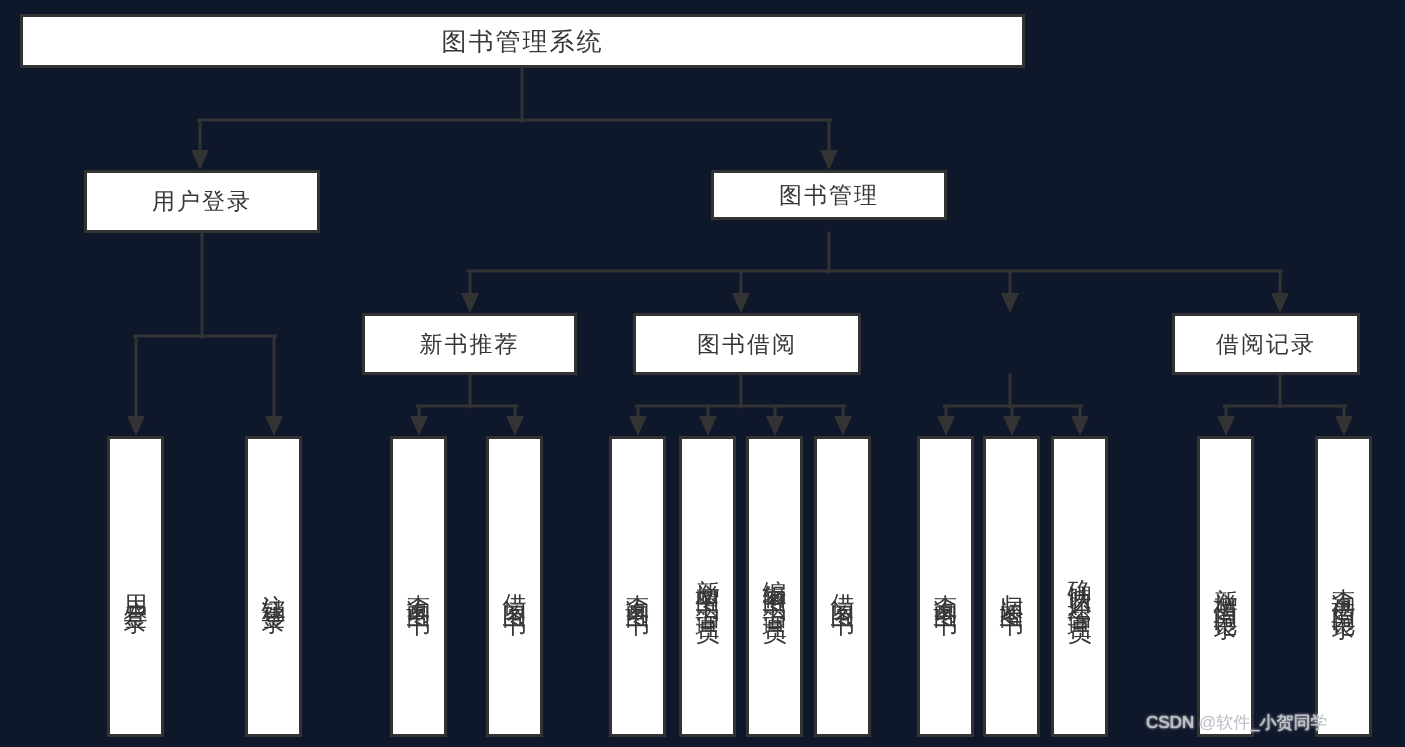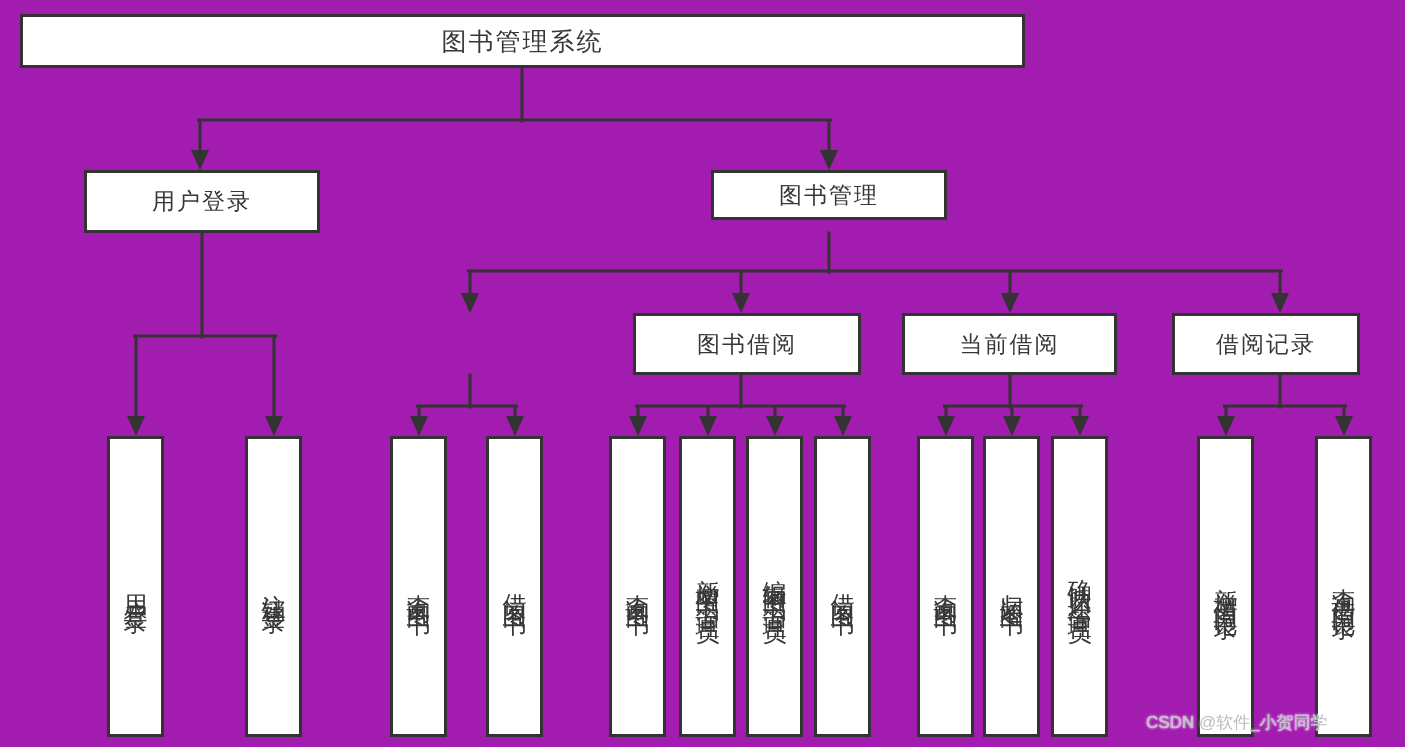--- a/index.html
+++ b/index.html
@@ -1,17 +1,17 @@
 <!DOCTYPE html>
 <html><head>
 <meta charset="utf-8">
 <style>
   html,body{margin:0;padding:0;background:#fff;}
   .canvas{
-    position:relative;width:1405px;height:747px;background:#a21caf;
+    position:relative;width:1405px;height:747px;background:#0f172a;
     font-family:"Liberation Sans",sans-serif;overflow:hidden;
   }
   .wires{position:absolute;left:0;top:0;width:1405px;height:747px;}
   .node{
     position:absolute;box-sizing:border-box;background:#ffffff;
     border:3px solid #333333;color:#373737;
     display:flex;align-items:center;justify-content:center;
   }
   .root-label{font-size:25px;letter-spacing:2px;}
   .h-label{font-size:23px;letter-spacing:2px;}
@@ -62,25 +62,25 @@
     <span class="root-label">图书管理系统</span>
   </div>
 
   <div class="node" style="left:84px;top:170px;width:236px;height:63px">
     <span class="h-label">用户登录</span>
   </div>
   <div class="node" style="left:711px;top:170px;width:236px;height:50px">
     <span class="h-label">图书管理</span>
   </div>
 
+  <div class="node" style="left:362px;top:313px;width:215px;height:62px">
+    <span class="h-label">新书推荐</span>
+  </div>
   <div class="node" style="left:633px;top:313px;width:228px;height:62px">
     <span class="h-label">图书借阅</span>
-  </div>
-  <div class="node" style="left:902px;top:313px;width:215px;height:62px">
-    <span class="h-label">当前借阅</span>
   </div>
   <div class="node" style="left:1172px;top:313px;width:188px;height:62px">
     <span class="h-label">借阅记录</span>
   </div>
 
   <div class="node" style="left:107px;top:436px;width:57px;height:301px">
     <span class="v-label">用户登录</span>
   </div>
   <div class="node" style="left:245px;top:436px;width:57px;height:301px">
     <span class="v-label">注销登录</span>

